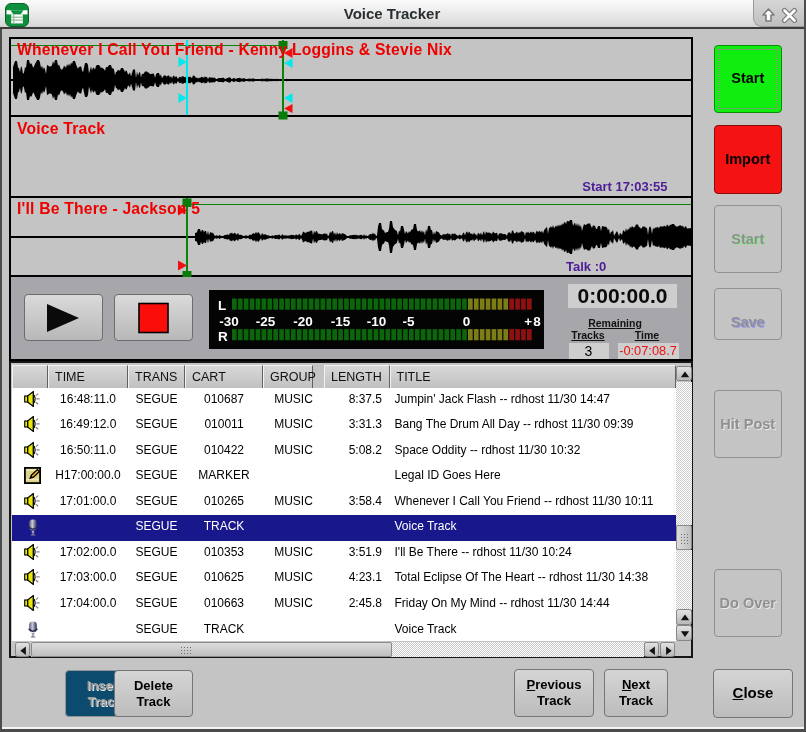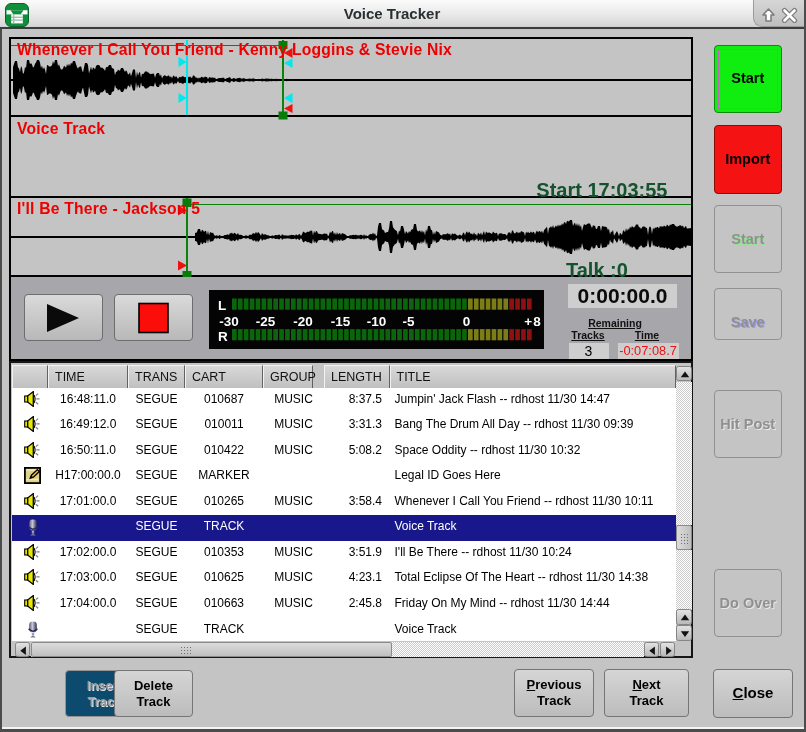--- a/index.html
+++ b/index.html
@@ -21,21 +21,21 @@
 #brdL { position:absolute; left:0; top:29px; width:2px; height:703px; background:#4c4c4c; }
 #brdR { position:absolute; left:804px; top:0px; width:2px; height:732px; background:#4c4c4c; }
 #brdB { position:absolute; left:0; top:729px; width:806px; height:3px; background:#4c4c4c; }
 #brdBi { position:absolute; left:2px; top:727px; width:802px; height:2px; background:#f4f4f4; }
 
 
 #wavepanel { position:absolute; left:9px; top:36.5px; width:684px; height:324px;
   border:2px solid #000; background:#c3c4c3; }
 .trackdiv { position:absolute; left:0; width:680px; height:2px; background:#000; }
 .ttitle { position:absolute; left:6px; font-size:15.7px; font-weight:bold; color:#ee0000; white-space:nowrap; letter-spacing:0.2px; }
-.rtext { position:absolute; font-size:20px; font-weight:bold; color:#14532d; white-space:nowrap; }
+.rtext { position:absolute; font-size:13px; font-weight:bold; color:#4c1d95; white-space:nowrap; }
 .centerline { position:absolute; left:0; width:680px; height:2px; background:#000; }
 #transport { position:absolute; left:0; top:238.5px; width:680px; height:81.5px; background:#a7a7ab; }
 
 .gbtn { position:absolute; background:linear-gradient(#dadada,#b8b8b8);
   border:1px solid #6d6d6d; border-radius:4px; }
 #meterpanel { position:absolute; left:197.5px; top:12.5px; width:335px; height:59px; background:#040404; color:#fff; }
 
 #timedisp { position:absolute; left:557px; top:7px; width:109px; height:24px; background:#cecece;
   font-size:21px; font-weight:bold; color:#0a0a0a; text-align:center; line-height:23px;
   letter-spacing:0px; }
@@ -510,13 +510,13 @@
   <div class="sbtn" style="left:648.5px;top:279px;width:15px;height:15.5px">
       <svg width="15" height="15.5">
         <polygon points="5.1,3.6 10.7,7.8 5.1,11.9" fill="#111"></polygon>
       </svg>
     </div>
 </div>
 
 <div class="bbtn dis" style="left:24px;top:670px;width:79px;height:47px;padding-top:7px;line-height:16px">Insert<br>Track</div>
 <div class="bbtn" style="left:114px;top:670px;width:79px;height:47px;padding-top:7px;line-height:16px">Delete<br>Track</div>
 <div class="bbtn" style="left:514px;top:669px;width:80px;height:48px;padding-top:7px;line-height:16px"><u>P</u>revious<br>Track</div>
-<div class="bbtn" style="left:604px;top:669px;width:85px;height:48px;padding-top:7px;line-height:16px"><u>N</u>ext<br>Track</div>
+<div class="bbtn" style="left:604px;top:669px;width:64px;height:48px;padding-top:7px;line-height:16px"><u>N</u>ext<br>Track</div>
 
 </body></html>

